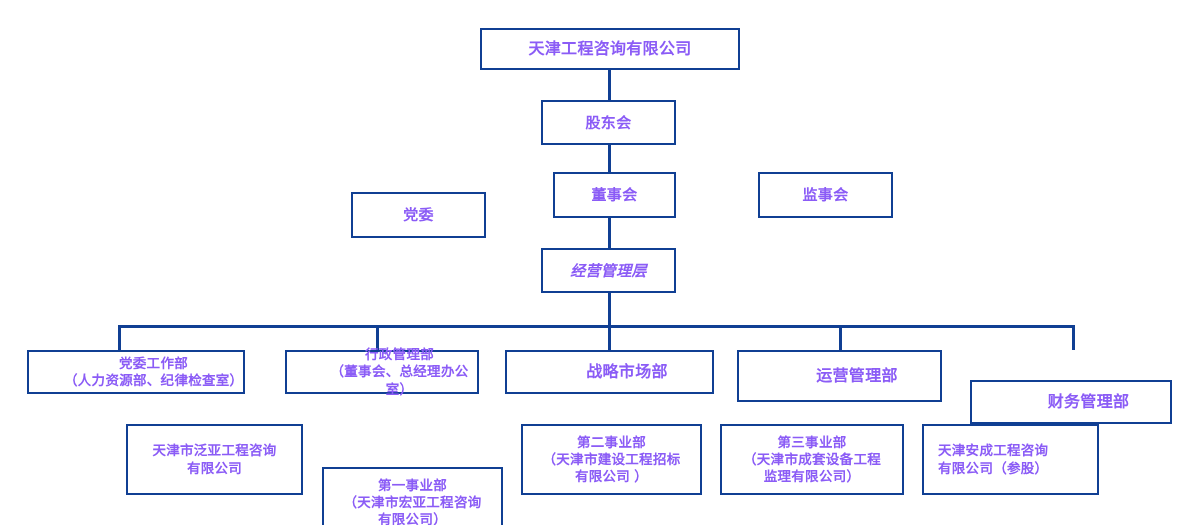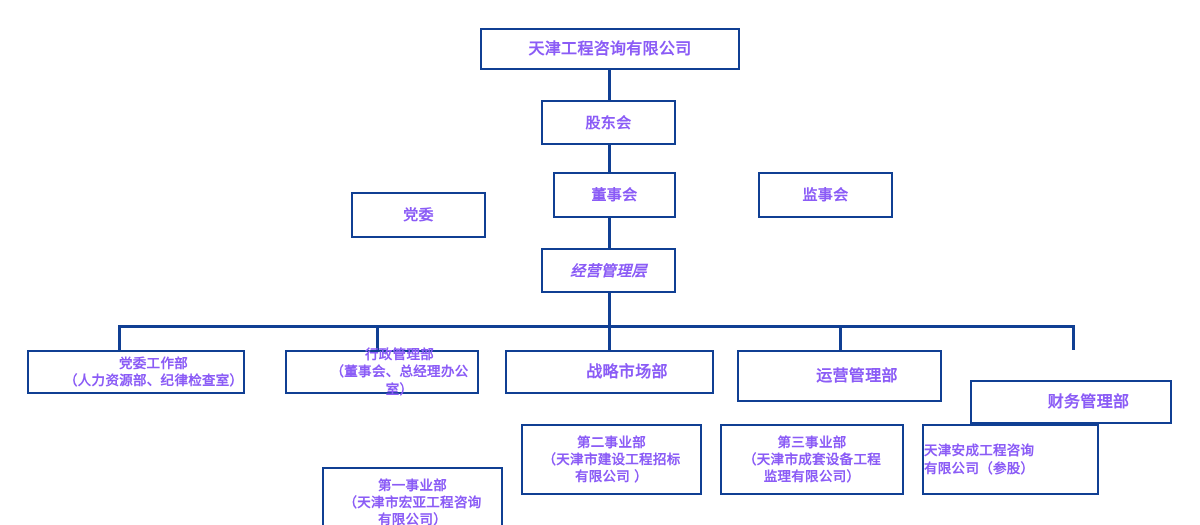--- a/index.html
+++ b/index.html
@@ -36,20 +36,21 @@
     white-space: pre-line;
     z-index: 2;
   }
   .node.rounded {
     border-radius: 0;
     padding-left: 35px;
   }
   .node.align-left {
     justify-content: flex-start;
     text-align: left;
+    padding-left: 14px;
   }
 
   
   .t-root      { font-size: 16px; }
   .t-gov       { font-size: 15px; }
   .t-mgmt      { font-size: 15px; font-style: italic; }
   .t-dept-lg   { font-size: 16px; }
   .t-dept-sm   { font-size: 13.5px; }
   .t-sub       { font-size: 13.5px; }
 
@@ -116,20 +117,24 @@
   <div class="node rounded t-dept-lg" style="left:505px; top:350px; width:209px; height:44px;">
     <span>战略市场部</span>
   </div>
   <div class="node rounded t-dept-lg" style="left:737px; top:350px; width:205px; height:52px;">
     <span>运营管理部</span>
   </div>
   <div class="node rounded t-dept-lg" style="left:970px; top:350px; width:202px; height:44px;margin-top:30px;">
     <span>财务管理部</span>
   </div>
 
+  <div class="node t-sub" style="left:126px; top:424px; width:177px; height:71px;">
+    <span>天津市泛亚工程咨询
+有限公司</span>
+  </div>
   <div class="node t-sub" style="left:322px; top:424px; width:181px; height:71px;margin-top:43px;">
     <span>第一事业部
 （天津市宏亚工程咨询
 有限公司）</span>
   </div>
   <div class="node t-sub" style="left:521px; top:424px; width:181px; height:71px;">
     <span>第二事业部
 （天津市建设工程招标
 有限公司 ）</span>
   </div>

